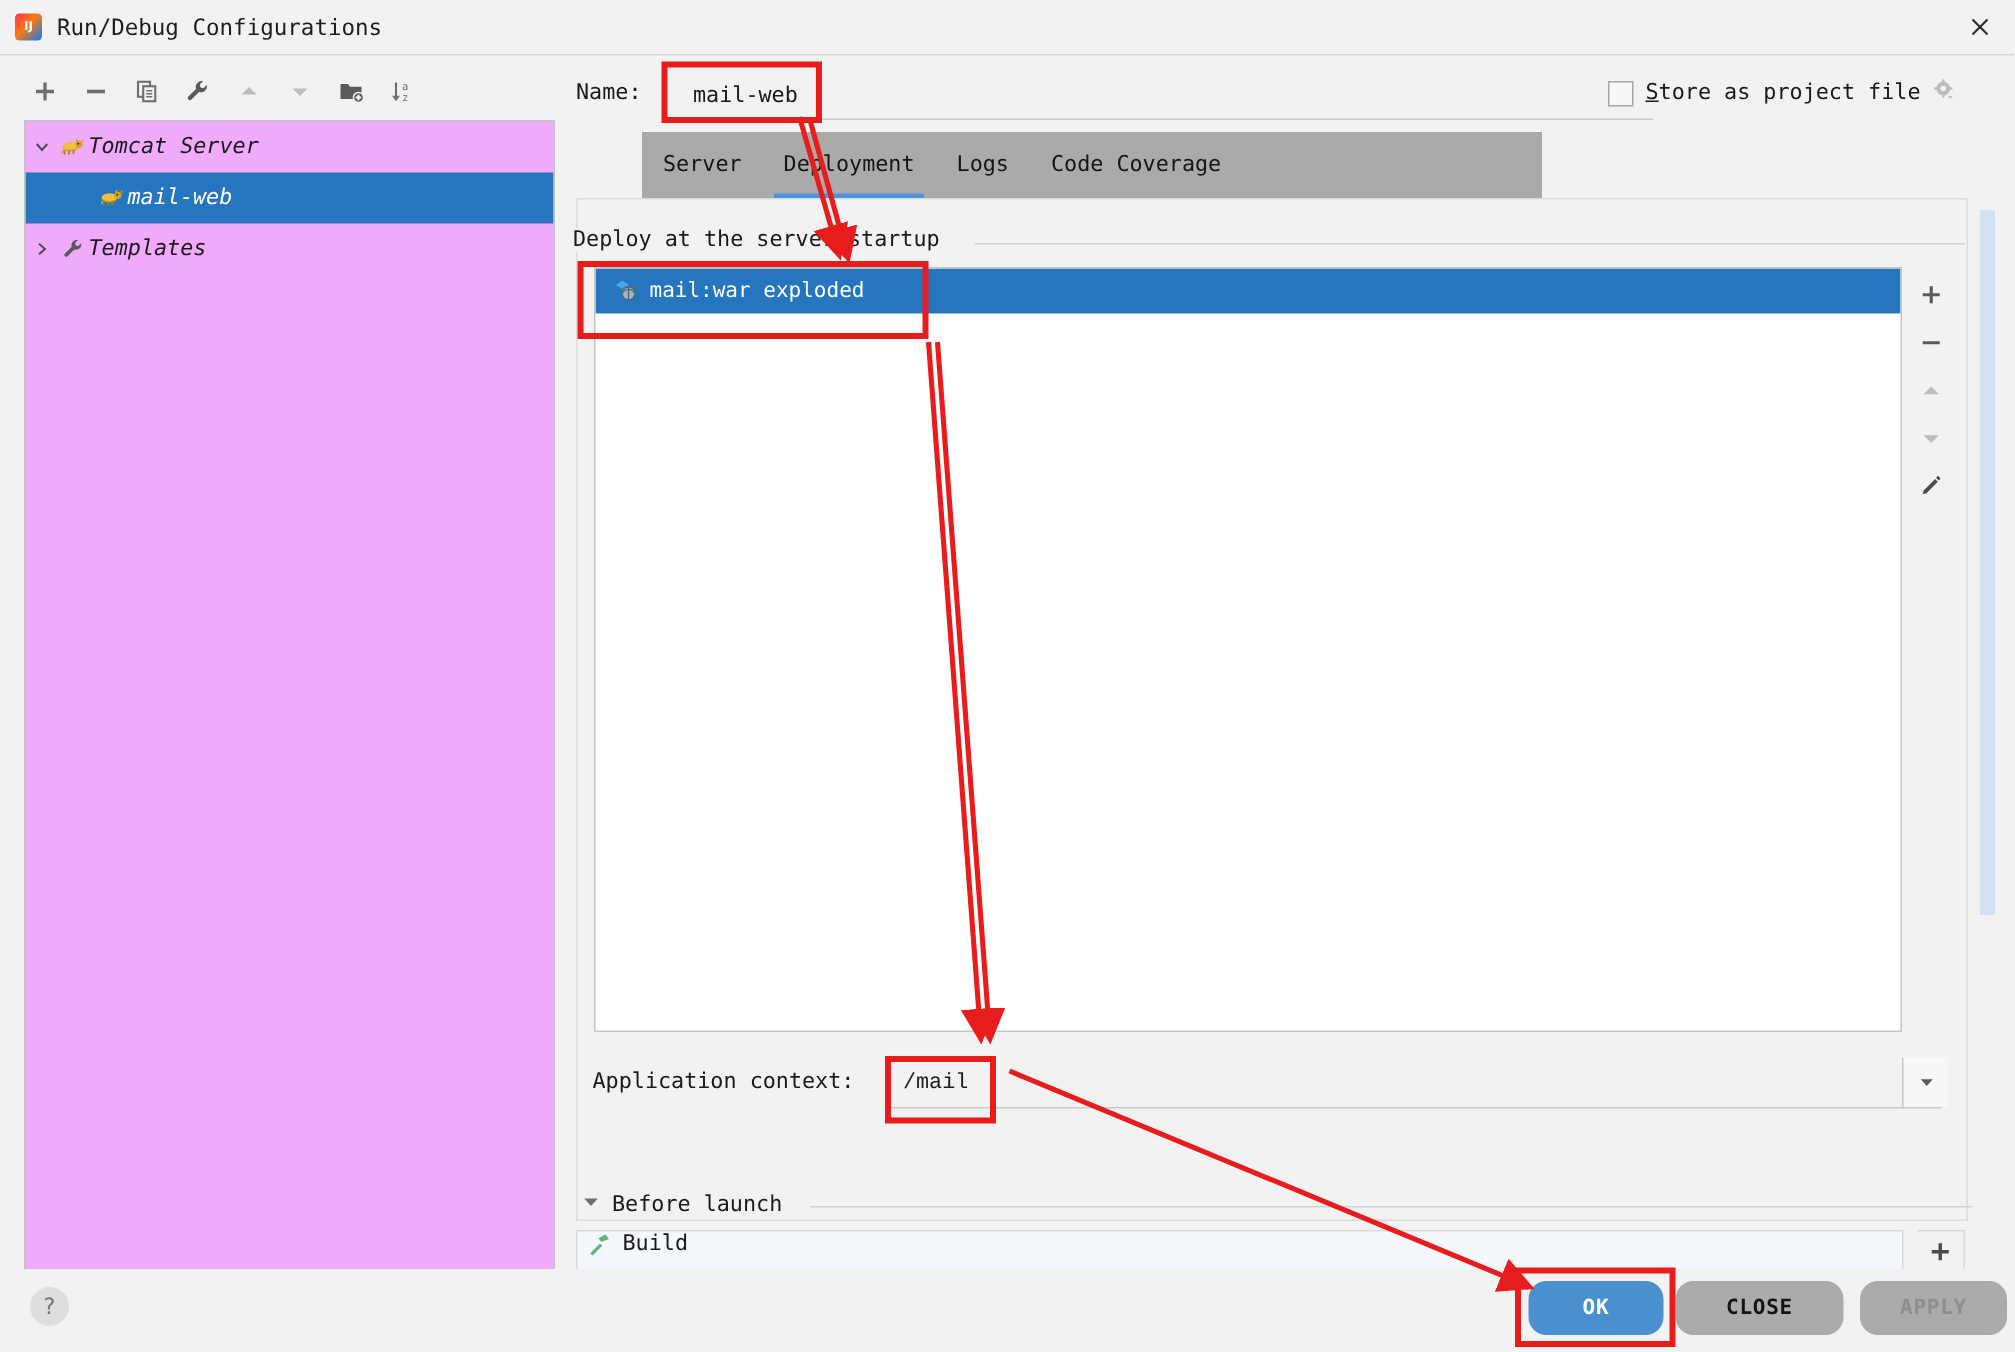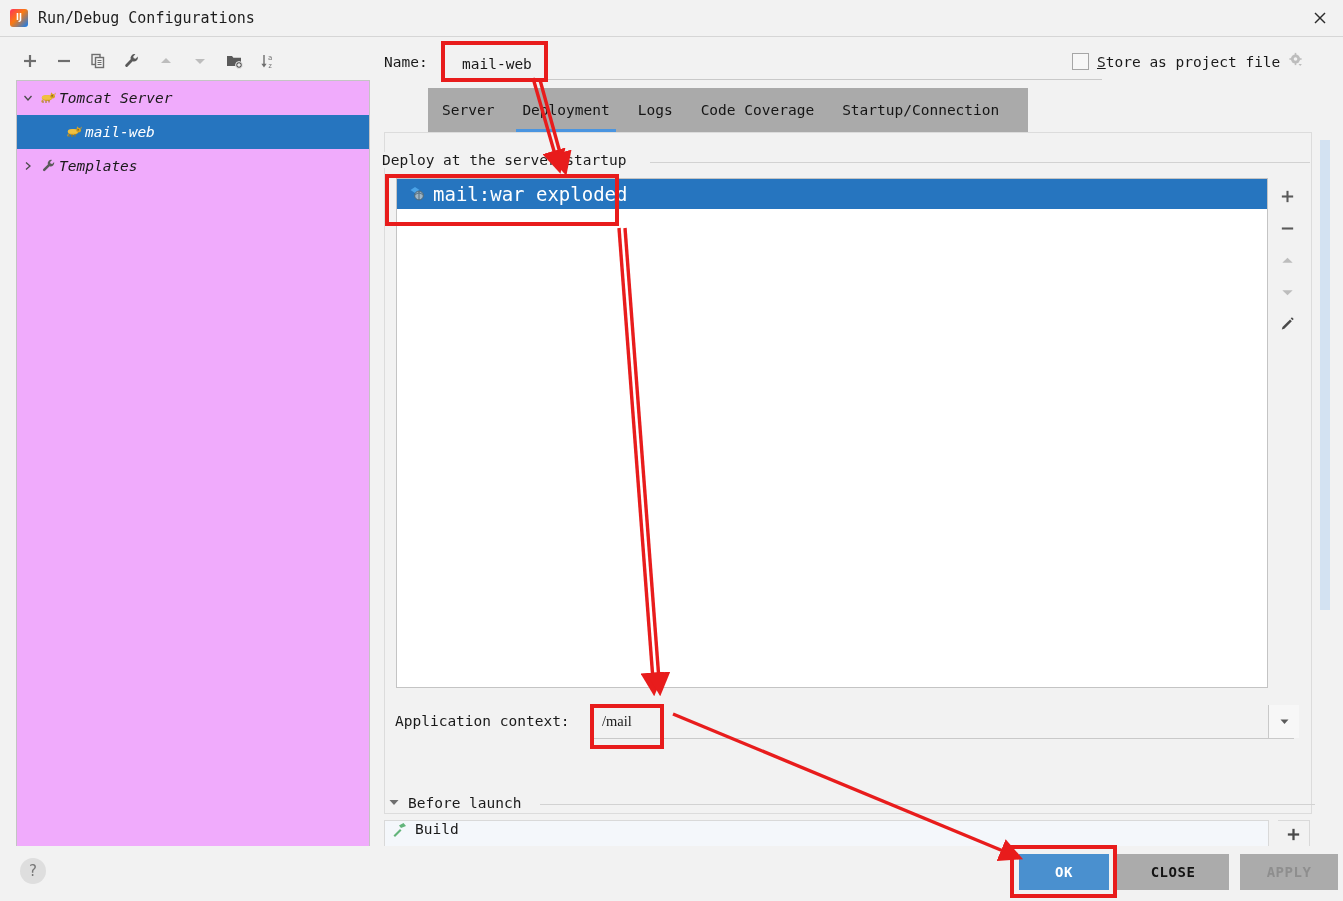--- a/index.html
+++ b/index.html
@@ -232,21 +232,21 @@
     background: #ffffff;
     border: 1px solid #c4c4c4;
     box-sizing: border-box;
     overflow: hidden;
   }
   .deploy-row {
     height: 30px;
     display: flex;
     align-items: center;
     padding-left: 12px;
-    font-size: 19px;
+    font-size: 14px;
     cursor: pointer;
   }
   .deploy-row.selected {
     background: #2675bf;
     color: #ffffff;
   }
   .artifact-icon { margin-right: 7px; display:flex; }
 
   #list-side-buttons {
     position: absolute;
@@ -270,21 +270,21 @@
     left: 395px; top: 713px;
     font-size: 14.5px;
   }
   #app-ctx-input {
     position: absolute;
     left: 594px; top: 705px;
     width: 700px; height: 34px;
     background: #f2f2f2;
     border: none;
     border-bottom: 1px solid #c9c9c9;
-    font-family: Liberation Serif, serif;
+    font-family: Liberation Mono, monospace;
     font-size: 14.5px;
     color: #1a1a1a;
     padding: 0 8px;
     box-sizing: border-box;
     outline: none;
   }
   #app-ctx-dropdown {
     position: absolute;
     left: 1268px; top: 705px;
     width: 30px; height: 33px;
@@ -378,20 +378,21 @@
     position: absolute;
     height: 36px;
     display: flex;
     align-items: center;
     justify-content: center;
     font-size: 14px;
     font-weight: bold;
     letter-spacing: 0.5px;
     cursor: pointer;
     font-family: "DejaVu Sans Mono", "Liberation Mono", monospace;
+    border-radius: 12px;
   }
   #ok-btn {
     left: 1019px; top: 854px;
     width: 90px;
     background: #4a90cf;
     color: #ffffff;
   }
   #close-dlg-btn {
     left: 1117px; top: 854px;
     width: 112px;
@@ -571,21 +572,20 @@
         <polyline points="10.5,12 12.2,14 13.9,12" fill="#bdbdbd"></polyline>
       </svg>
     </span>
   </div>
 
   <div id="tabs">
     <div class="tab">Server</div>
     <div class="tab active">Deployment</div>
     <div class="tab">Logs</div>
     <div class="tab">Code Coverage</div>
-    <div class="tab">Startup/Connection</div>
   </div>
 
   <div id="deploy-box"></div>
 </div>
 
 <div id="deploy-title-rule"></div>
 <div id="deploy-title">Deploy at the server startup</div>
 
 <div id="deploy-list">
   <div class="deploy-row selected">

